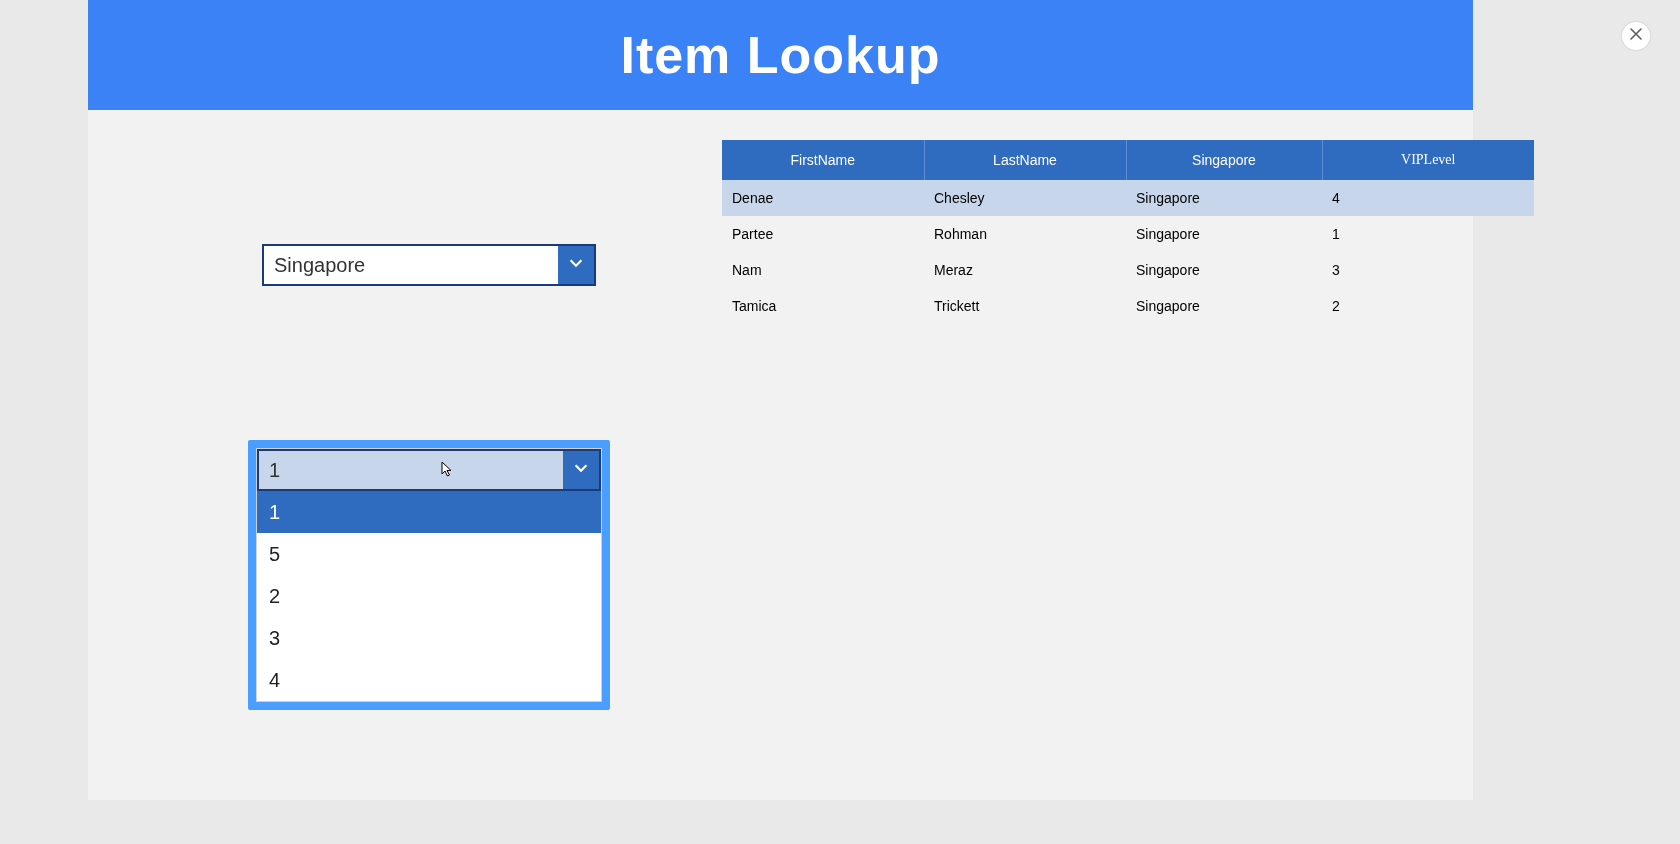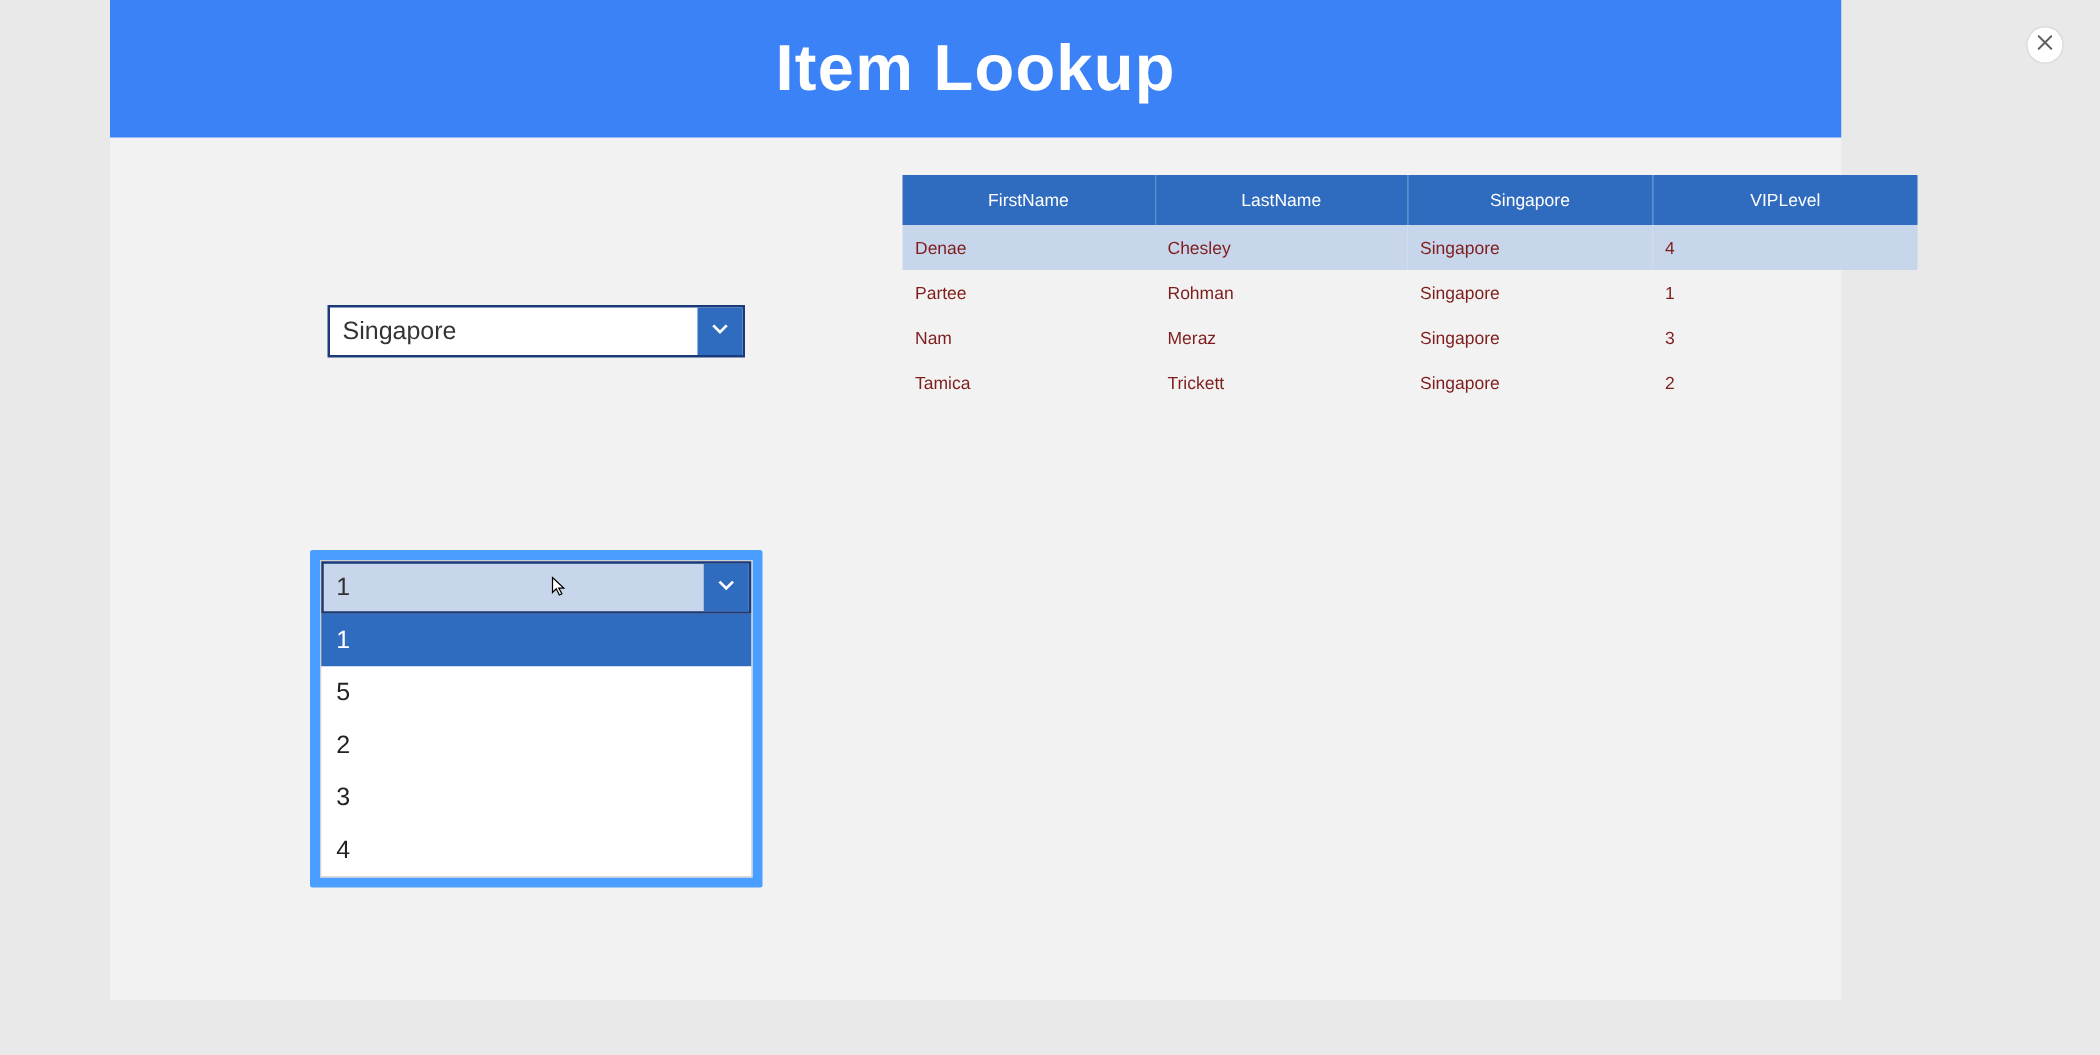--- a/index.html
+++ b/index.html
@@ -148,25 +148,25 @@
     font-size: 14px;
   }
   .tbl th {
     background: #2f6bbf;
     color: #ffffff;
     font-weight: 400;
     text-align: center;
     height: 40px;
     border-right: 1px solid #5c8fcf;
   }
-  .tbl th:last-child { border-right: none; }
+  .tbl th:last-child { border-right: none; font-family: Liberation Serif, serif; }
   .tbl td {
     height: 36px;
     padding: 0 10px;
-    color: #7f1d1d;
+    color: #000000;
     text-align: left;
   }
   .tbl tbody tr.sel td { background: #c7d6ea; }
   .tbl td.col0 { width: 202px; }
   .tbl td.col1 { width: 202px; }
   .tbl td.col2 { width: 196px; }
   .tbl td.col3 { width: 212px; }
 </style>
 </head>
 <body>

